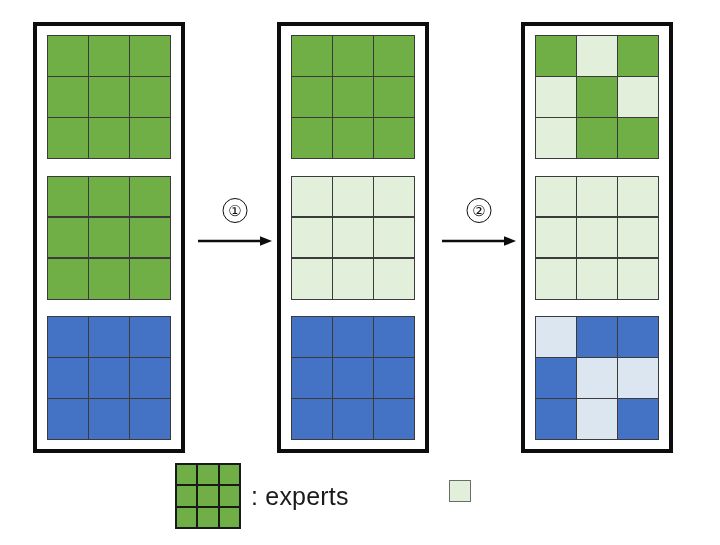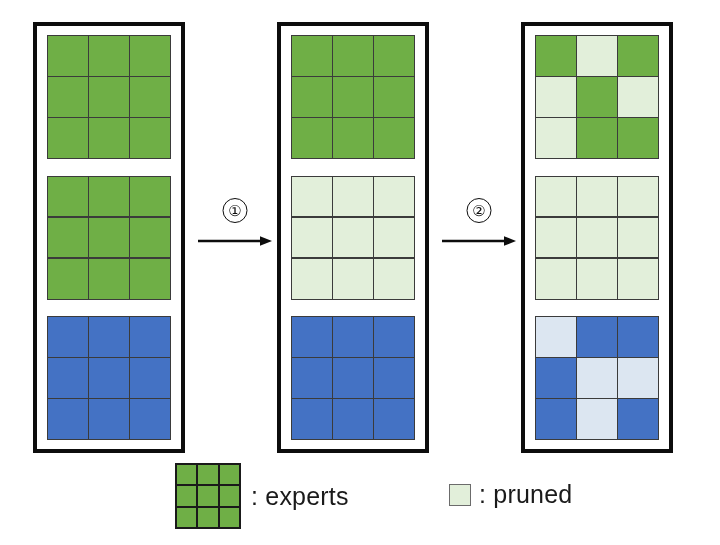--- a/index.html
+++ b/index.html
@@ -287,17 +287,16 @@
           <div class="expert-cell green"></div>
           <div class="expert-cell green"></div>
           <div class="expert-cell green"></div>
           <div class="expert-cell green"></div>
           <div class="expert-cell green"></div>
         </div>
       <div class="legend-label">: experts</div>
     </div>
     <div class="legend-item legend-pruned">
       <div class="legend-swatch"></div>
-      <div class="legend-label">: pruned</div>
     </div>
   </div>
 
 </div>
 
 </body></html>

